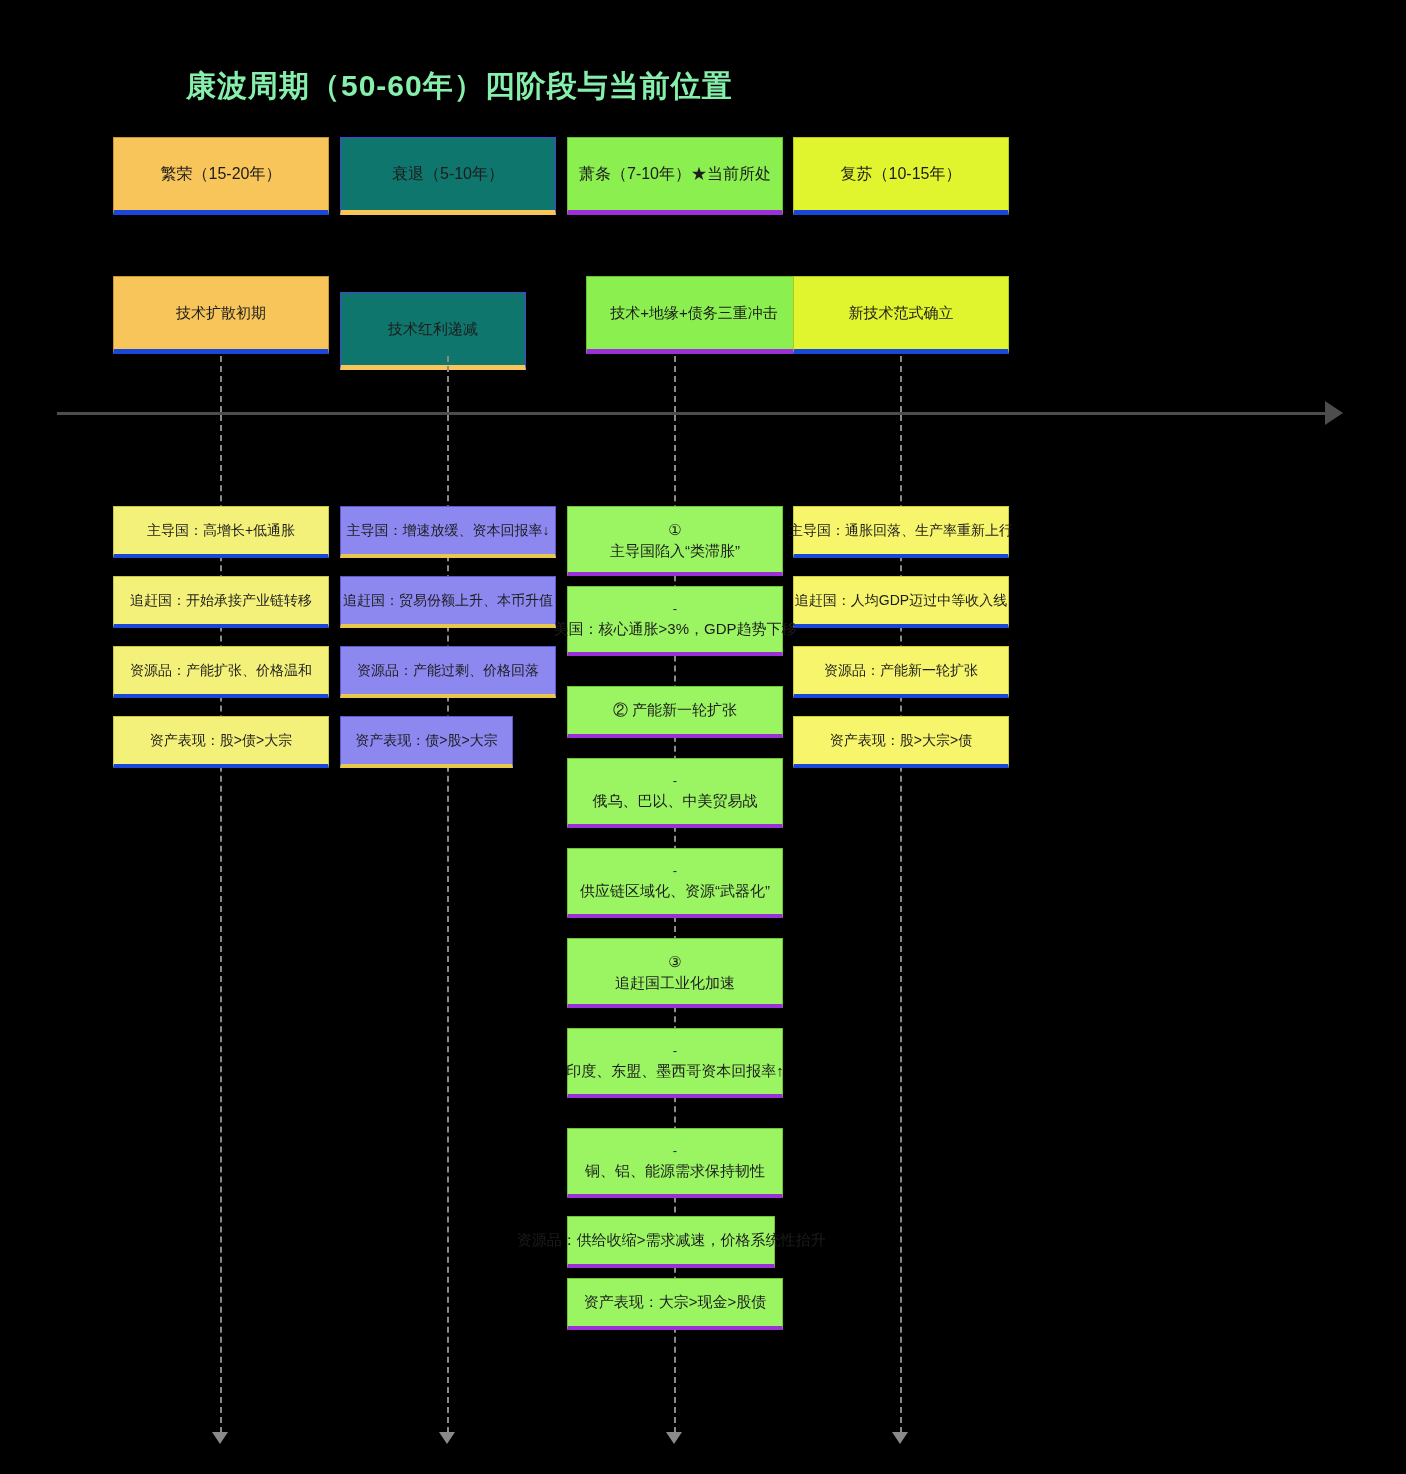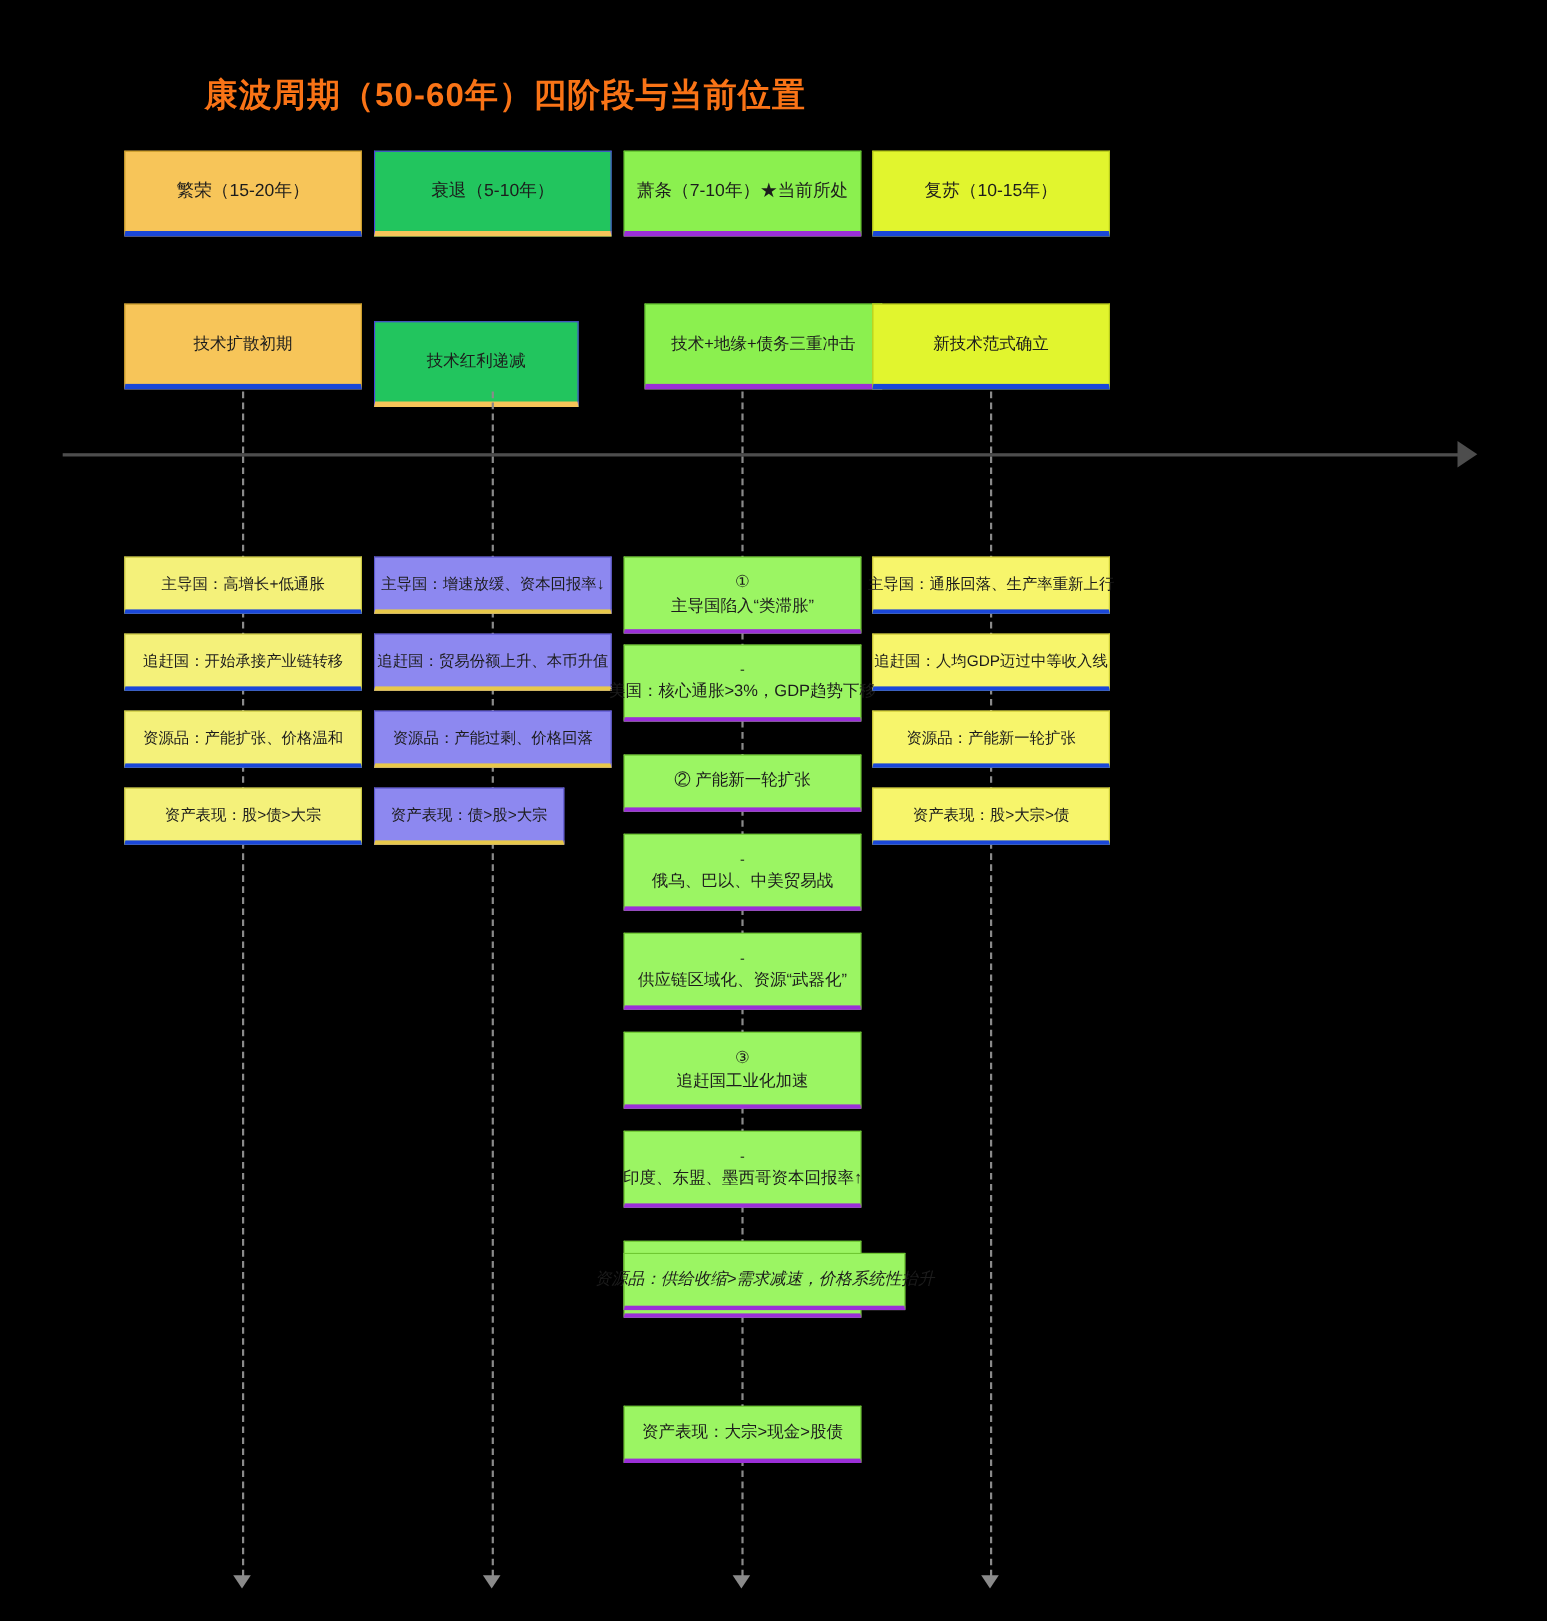--- a/index.html
+++ b/index.html
@@ -19,21 +19,21 @@
     left: 0; top: 0;
     width: 1406px;
     height: 1474px;
   }
   .title {
     position: absolute;
     left: 186px;
     top: 66px;
     font-size: 30px;
     font-weight: bold;
-    color: #f97316;
+    color: #86efac;
     letter-spacing: 1px;
     white-space: nowrap;
   }
   .box {
     position: absolute;
     box-sizing: border-box;
     display: flex;
     align-items: center;
     justify-content: center;
     text-align: center;
@@ -54,21 +54,21 @@
   .detail {
     height: 52px;
     font-size: 14px;
   }
   .orange {
     background: #f7c559;
     border: 1.5px solid #c79a28;
     border-bottom: 5px solid #1a47d8;
   }
   .blue {
-    background: #22c55e;
+    background: #0f766e;
     border: 1.5px solid #4a42d8;
     border-bottom: 5px solid #f7c559;
   }
   .green {
     background: #8bf04f;
     border: 1.5px solid #63c32e;
     border-bottom: 5px solid #9b2fd8;
   }
   .yellow {
     background: #e1f52e;
@@ -217,17 +217,17 @@
   <div class="box lgreen two-line" style="left:567px; top:1028px; width:216px; height:70px;">
     <span class="dash-small">-</span>
     <span>印度、东盟、墨西哥资本回报率↑</span>
   </div>
 
   <div class="box lgreen two-line" style="left:567px; top:1128px; width:216px; height:70px;">
     <span class="dash-small">-</span>
     <span>铜、铝、能源需求保持韧性</span>
   </div>
 
-  <div class="box lgreen" style="left:567px; top:1139px; width:256px; height:52px;font-style:italic;">资源品：供给收缩&gt;需求减速，价格系统性抬升</div>
+  <div class="box lgreen" style="left:567px; top:1216px; width:208px; height:52px;">资源品：供给收缩&gt;需求减速，价格系统性抬升</div>
 
   <div class="box lgreen" style="left:567px; top:1278px; width:216px; height:52px;">资产表现：大宗&gt;现金&gt;股债</div>
 
 </div>
 
 </body></html>

